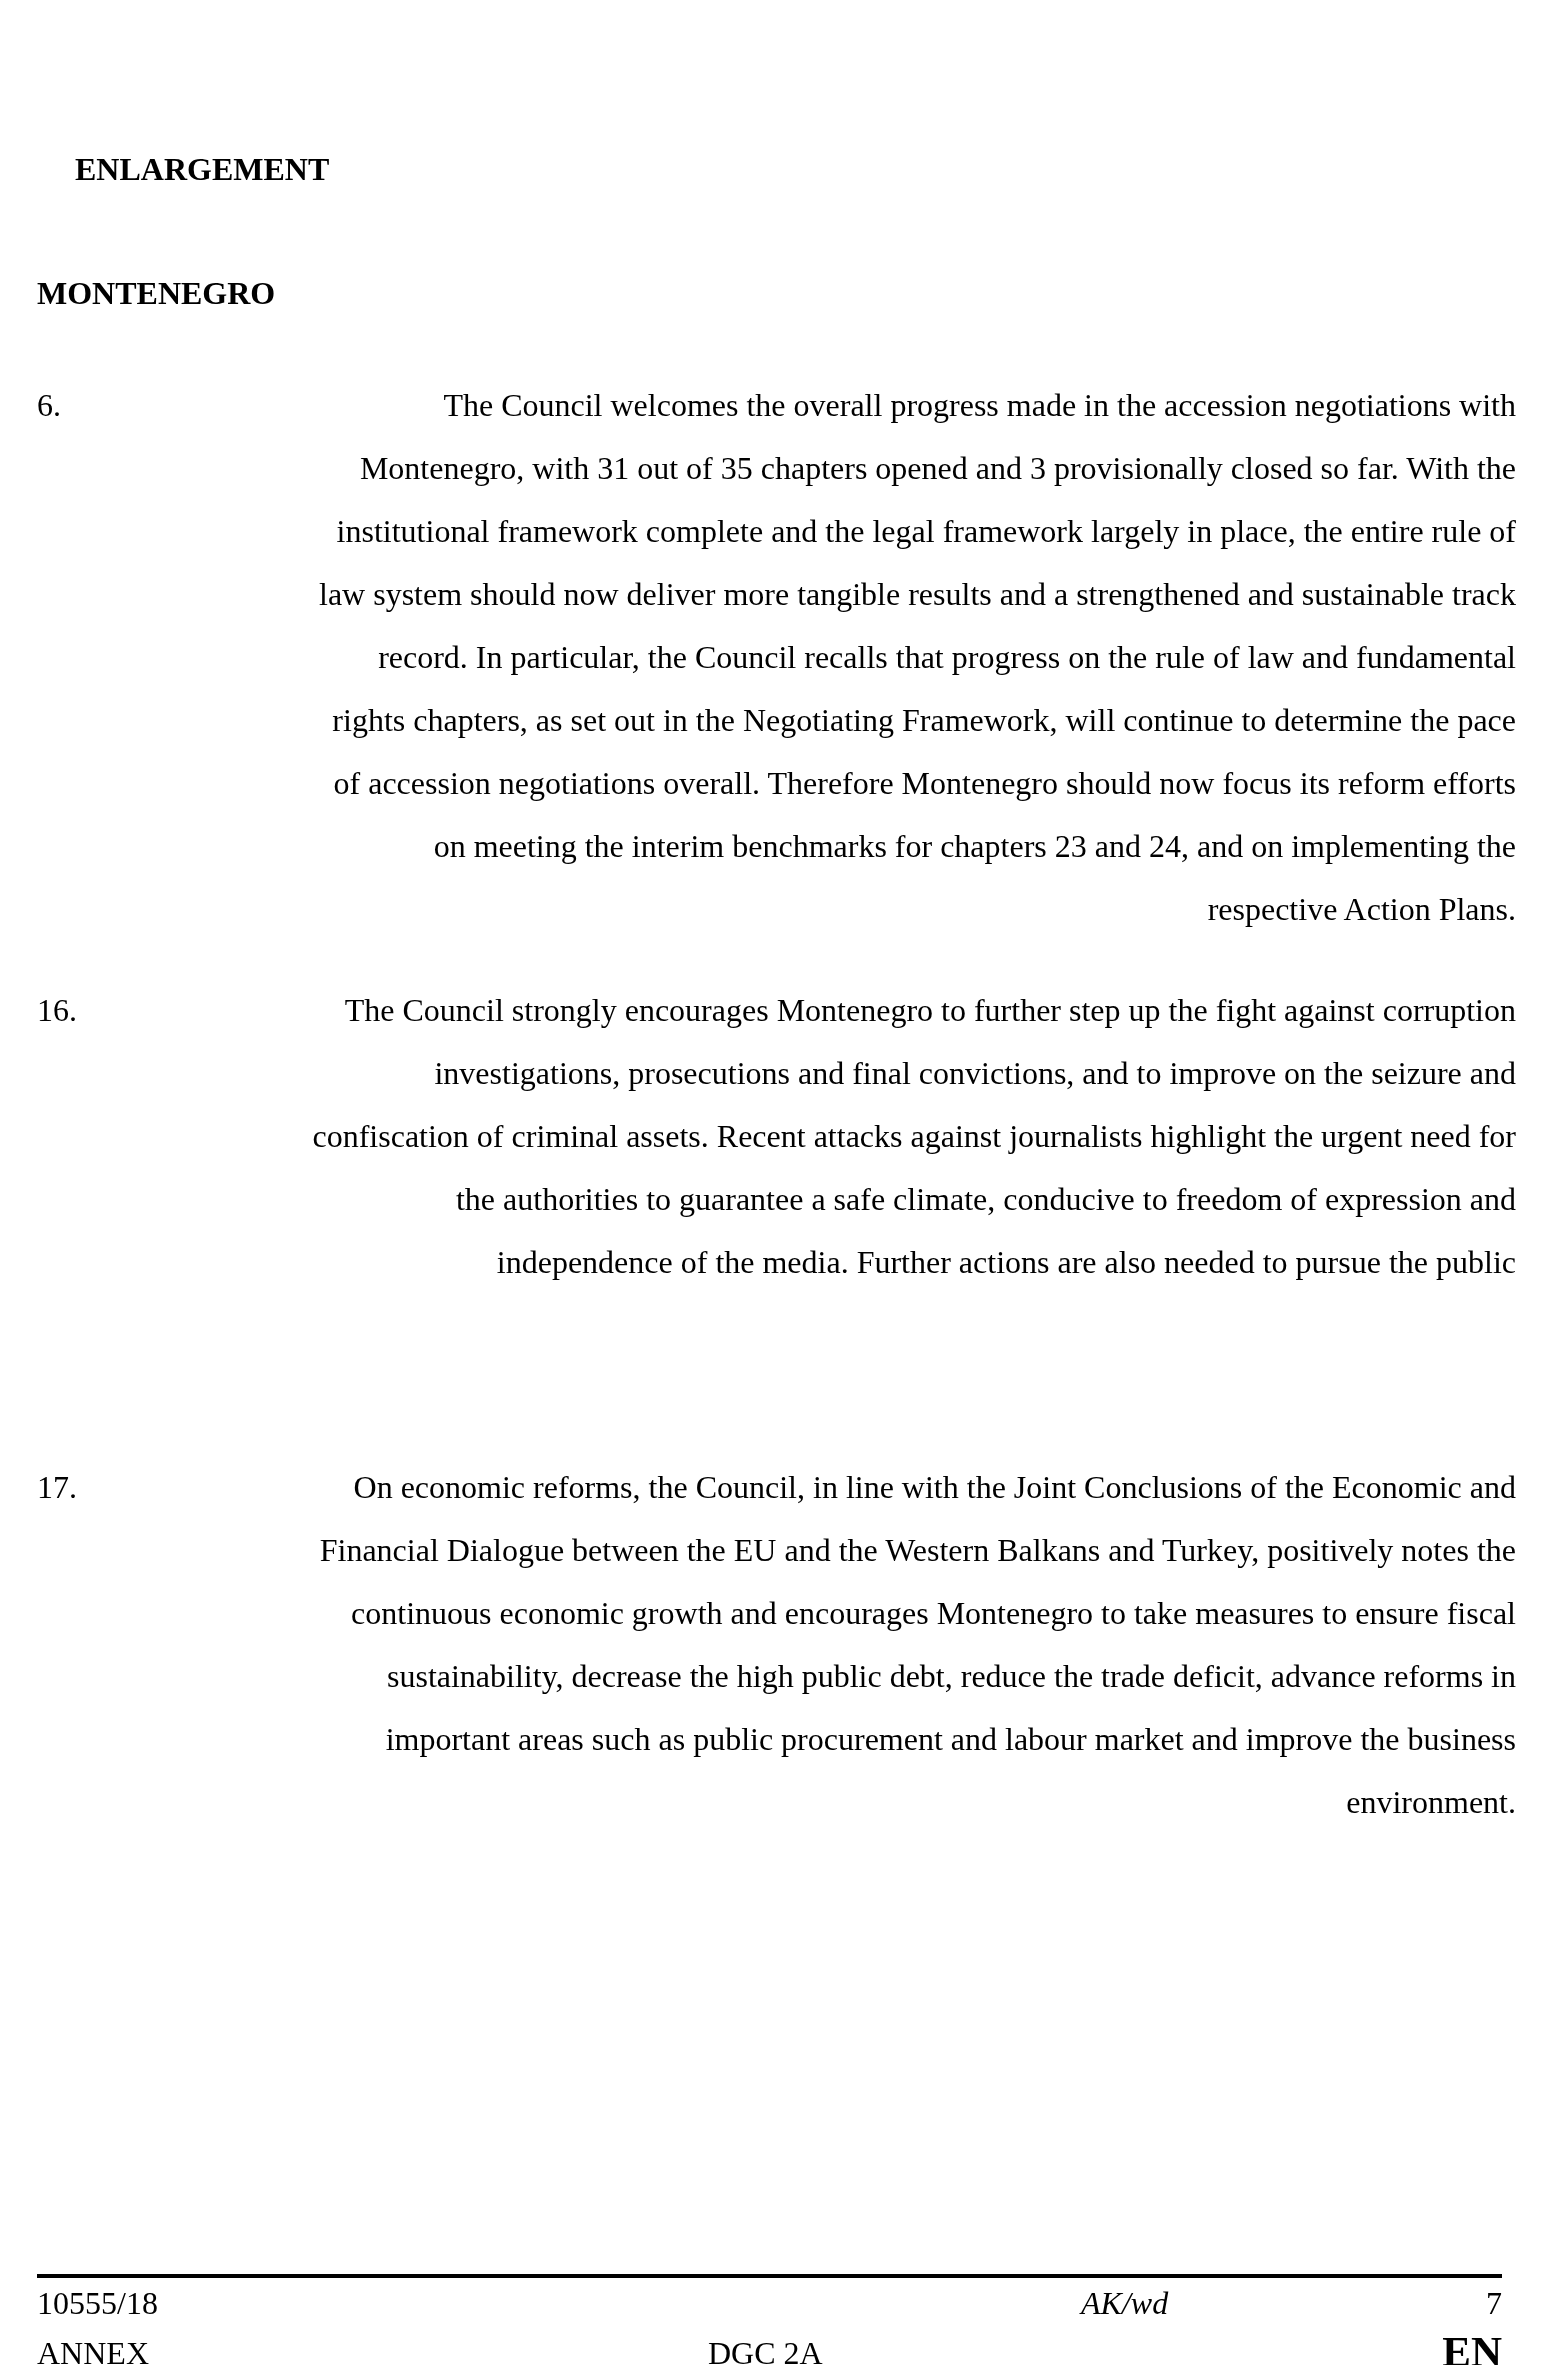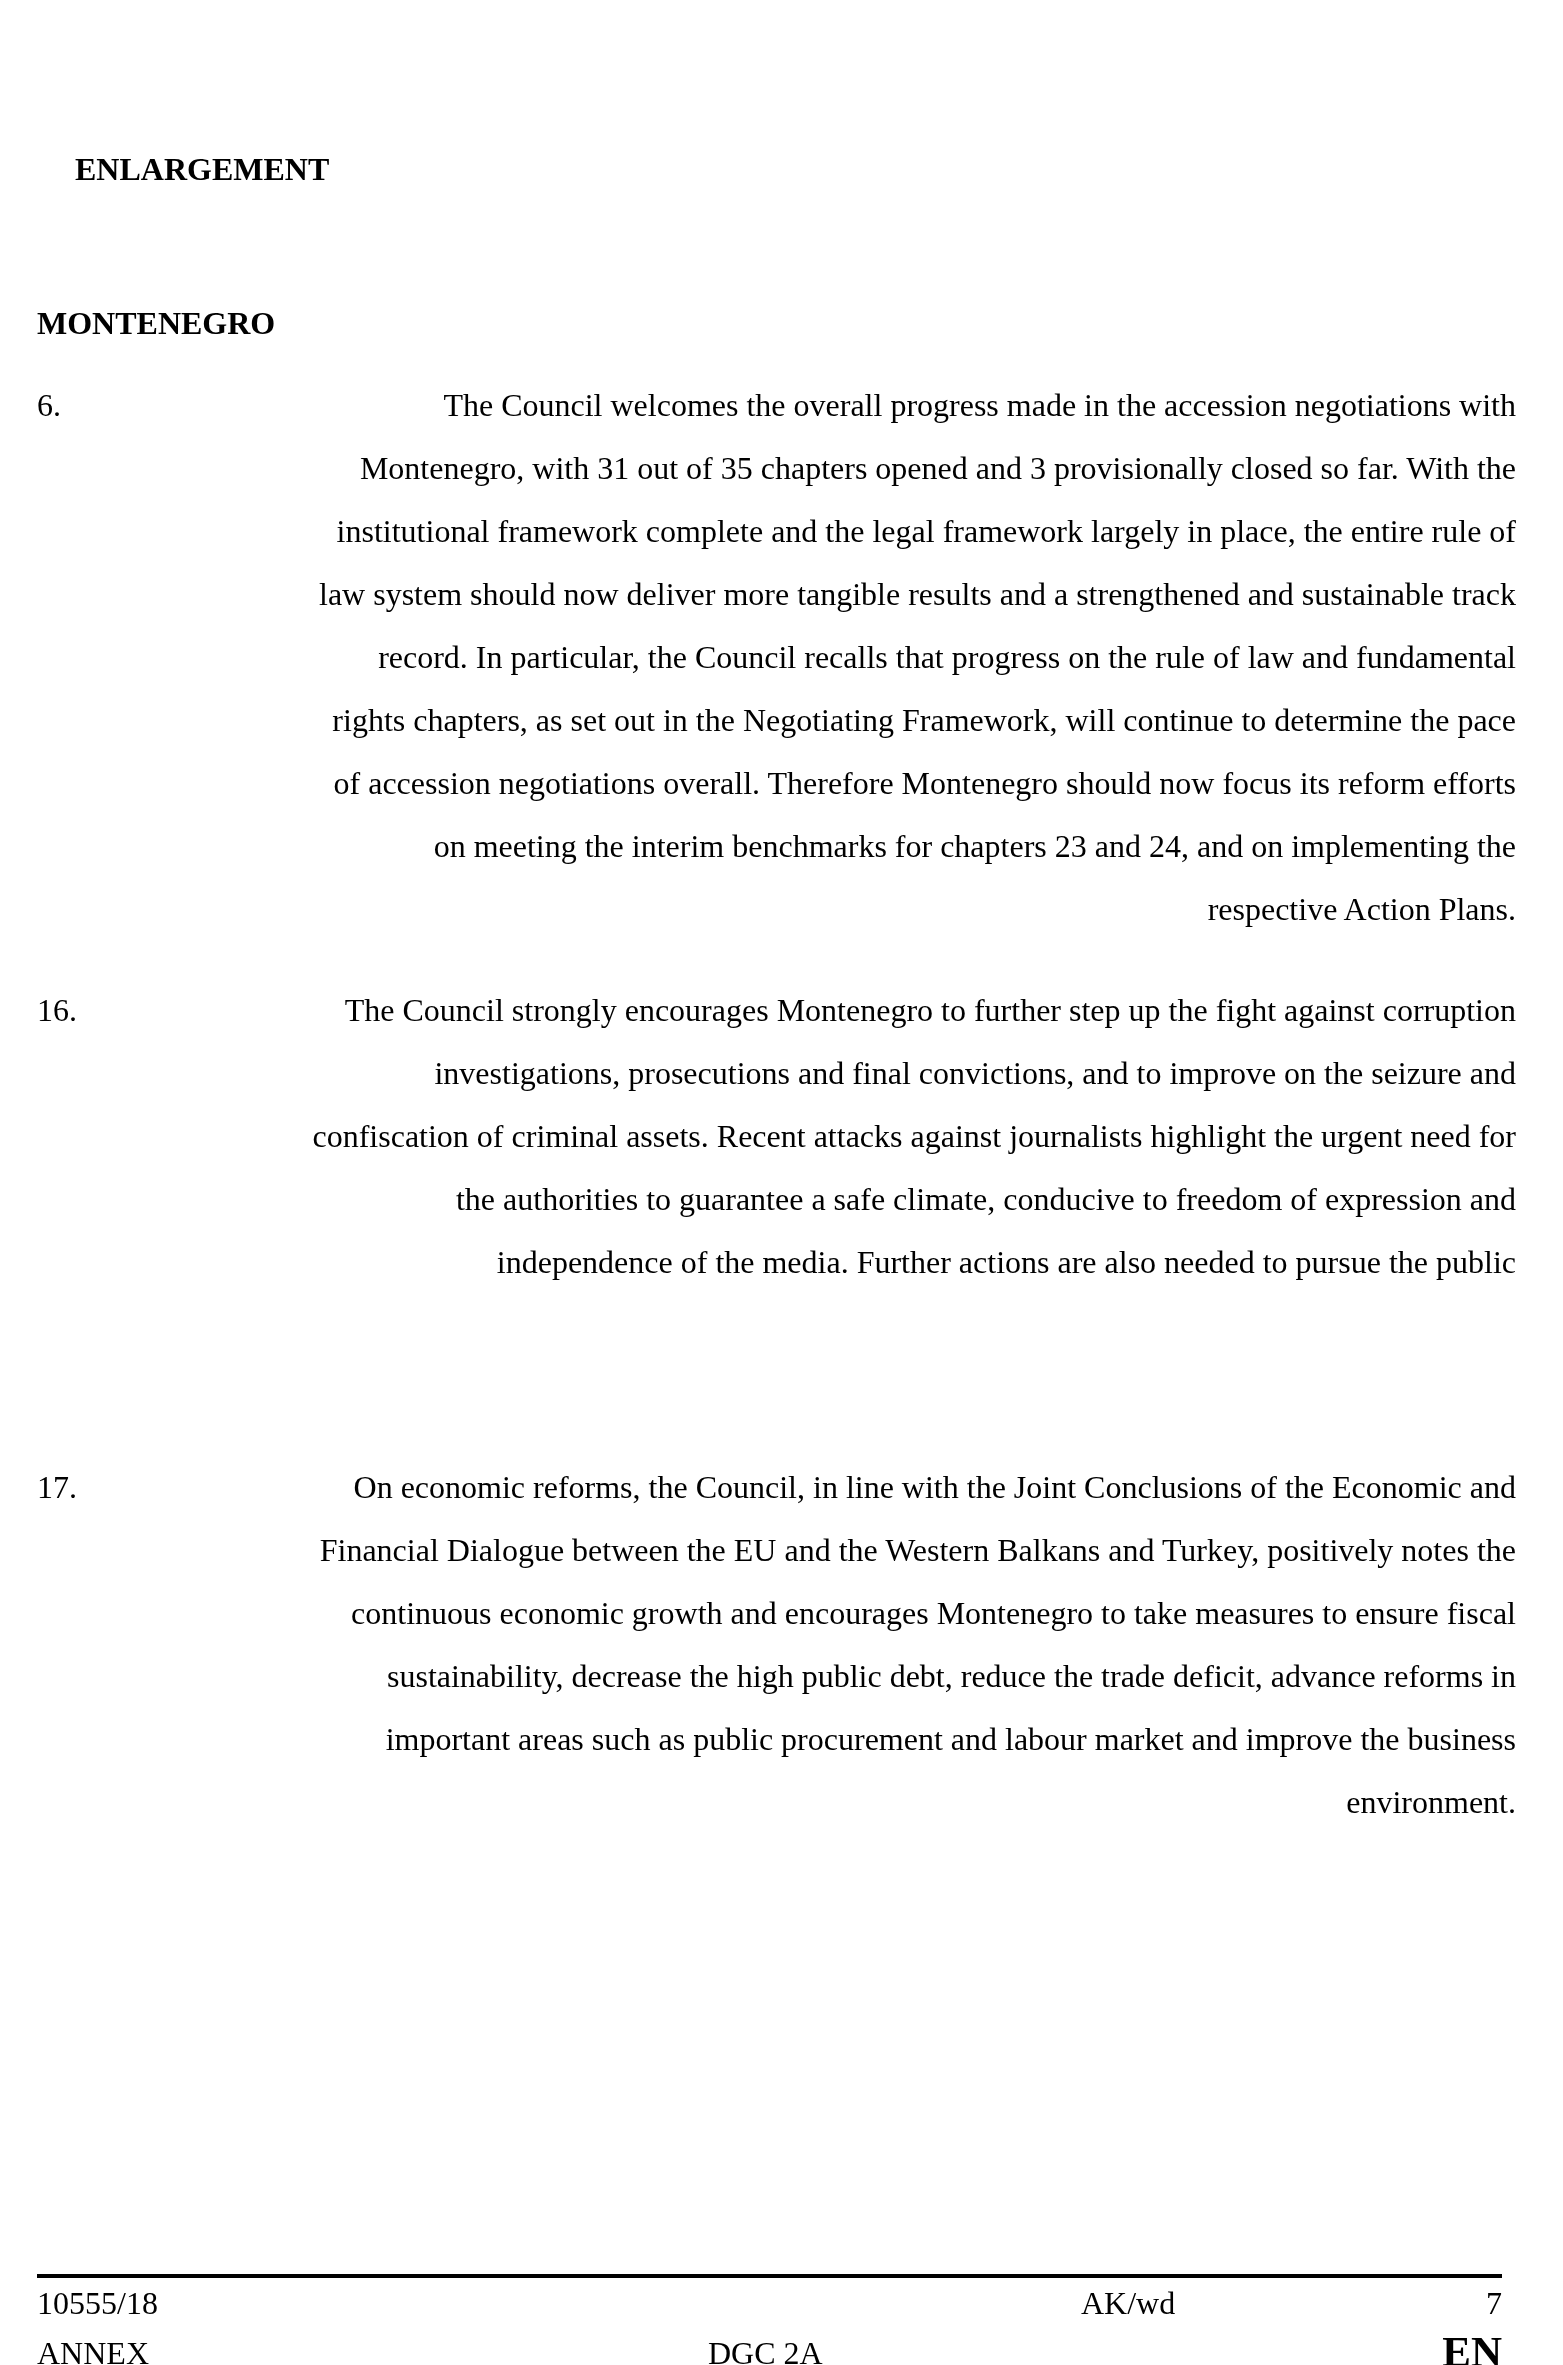--- a/index.html
+++ b/index.html
@@ -15,21 +15,21 @@
   .footer-text { position: absolute; font-size: 32px; line-height: 36px; white-space: nowrap; }
   .footer-en { position: absolute; font-size: 43px; font-weight: bold; line-height: 46px; }
 </style>
 </head>
 <body>
 
 <div>
 
   <div class="heading" style="top:151px;margin-left:38px;">ENLARGEMENT</div>
 
-  <div class="heading" style="top:305px;">MONTENEGRO</div>
+  <div class="heading" style="top:275px;">MONTENEGRO</div>
 
   <div class="para" style="top:374px;">
     <span class="num">6.</span>
     <div class="text">
       <span class="line">The Council welcomes the overall progress made in the accession negotiations  with</span>
       <span class="line">Montenegro, with 31 out of 35 chapters opened and 3 provisionally  closed so far. With the</span>
       <span class="line">institutional framework complete and the legal framework largely in place, the entire rule of</span>
       <span class="line">law system should now deliver more tangible results and a strengthened and sustainable track</span>
       <span class="line">record. In particular, the Council recalls that progress on the rule of law and fundamental</span>
       <span class="line">rights chapters, as set out in the Negotiating Framework, will continue to determine the pace</span>
@@ -58,21 +58,21 @@
       <span class="line">continuous economic growth and encourages Montenegro to take measures to ensure fiscal</span>
       <span class="line">sustainability, decrease the high public debt, reduce the trade deficit, advance reforms in</span>
       <span class="line">important areas such as public procurement and labour market and improve the business</span>
       <span class="line">environment.</span>
     </div>
   </div>
 
   <div class="footer-rule"></div>
 
   <div class="footer-text" style="left:37px; top:2285px;">10555/18</div>
-  <div class="footer-text" style="left:1081px; top:2285px;">AK/wd</div>
+  <div class="footer-text" style="left:1081px; top:2285px;font-style:italic;">AK/wd</div>
   <div class="footer-text" style="right:61px; top:2285px;">7</div>
 
   <div class="footer-text" style="left:37px; top:2335px;">ANNEX</div>
   <div class="footer-text" style="left:708px; top:2335px;">DGC 2A</div>
   <div class="footer-en" style="right:61px; top:2329px;">EN</div>
 
 </div>
 
 
 </body></html>

